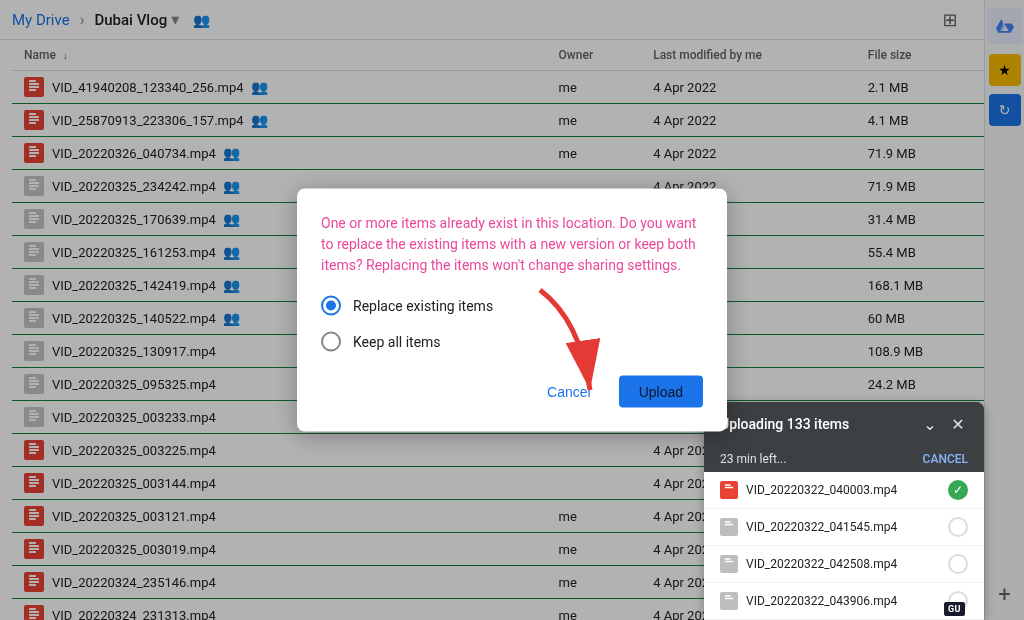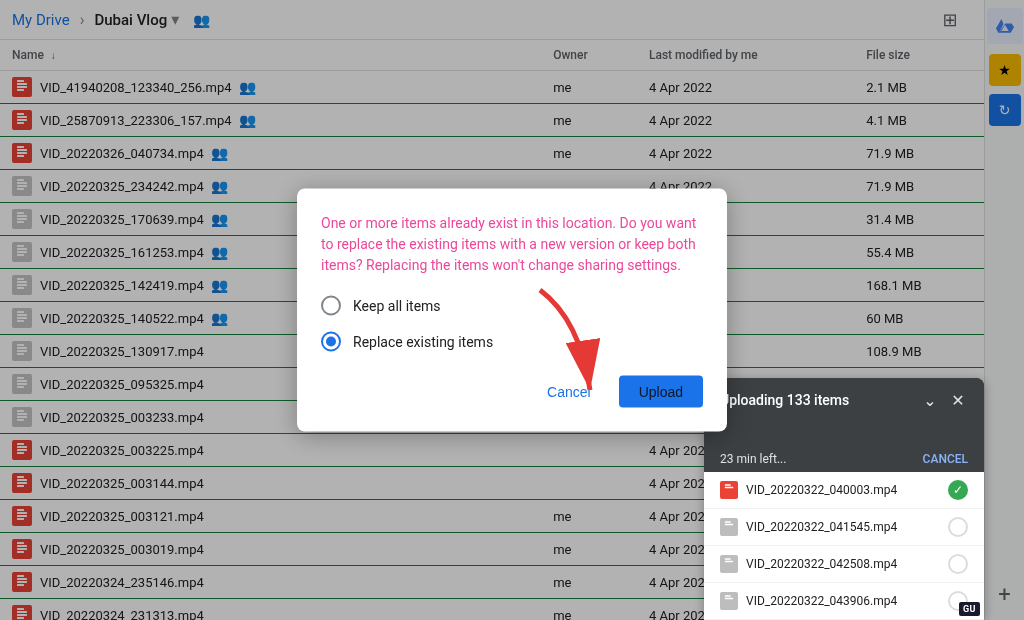--- a/index.html
+++ b/index.html
@@ -129,20 +129,21 @@
 
     
     .main-content {
       position: absolute;
       top: 40px;
       left: 0;
       right: 40px;
       bottom: 0;
       overflow-y: auto;
       background: #fff;
+      padding-left: 12px;
     }
 
     
     .file-table {
       width: 100%;
       border-collapse: collapse;
     }
     .file-table thead th {
       padding: 8px 12px;
       text-align: left;
@@ -349,21 +350,20 @@
       align-items: center;
       justify-content: center;
     }
     .upload-progress-row {
       padding: 6px 16px;
       display: flex;
       align-items: center;
       justify-content: space-between;
       font-size: 12px;
       color: #e0e0e0;
-      margin-top: 24px;
     }
     .cancel-link {
       color: #8ab4f8;
       font-size: 12px;
       font-weight: 500;
       cursor: pointer;
     }
     .upload-file-list {
       background: #fff;
       color: #202124;
@@ -400,21 +400,21 @@
       height: 20px;
       border-radius: 50%;
       border: 2px solid #dadce0;
       flex-shrink: 0;
     }
 
     
     .watermark {
       position: absolute;
       bottom: 4px;
-      right: 44px;
+      right: 59px;
       z-index: 30;
       background: #1a1a2e;
       color: white;
       padding: 2px 4px;
       font-size: 9px;
       font-weight: bold;
       border-radius: 2px;
       letter-spacing: 0.5px;
     }
   </style>
@@ -792,26 +792,26 @@
       </tbody>
   </table>
 </div>
 
 <div class="overlay"></div>
 
 <div class="dialog">
   <div class="dialog-body">One or more items already exist in this location. Do you want to replace the existing items with a new version or keep both items? Replacing the items won't change sharing settings.</div>
   <div class="radio-group">
     <label class="radio-option">
+      <div class="radio-circle selected"></div>
+      <span class="radio-label">Replace existing items</span>
+    </label>
+    <label class="radio-option">
       <div class="radio-circle unselected"></div>
       <span class="radio-label">Keep all items</span>
-    </label>
-    <label class="radio-option">
-      <div class="radio-circle selected"></div>
-      <span class="radio-label">Replace existing items</span>
     </label>
   </div>
   <div class="dialog-actions">
     <button class="btn-cancel">Cancel</button>
     <button class="btn-upload">Upload</button>
   </div>
 </div>
 
 <svg class="red-arrow" style="left: 500px; top: 280px; width: 140px; height: 130px;" viewBox="0 0 140 130">
   <defs>

